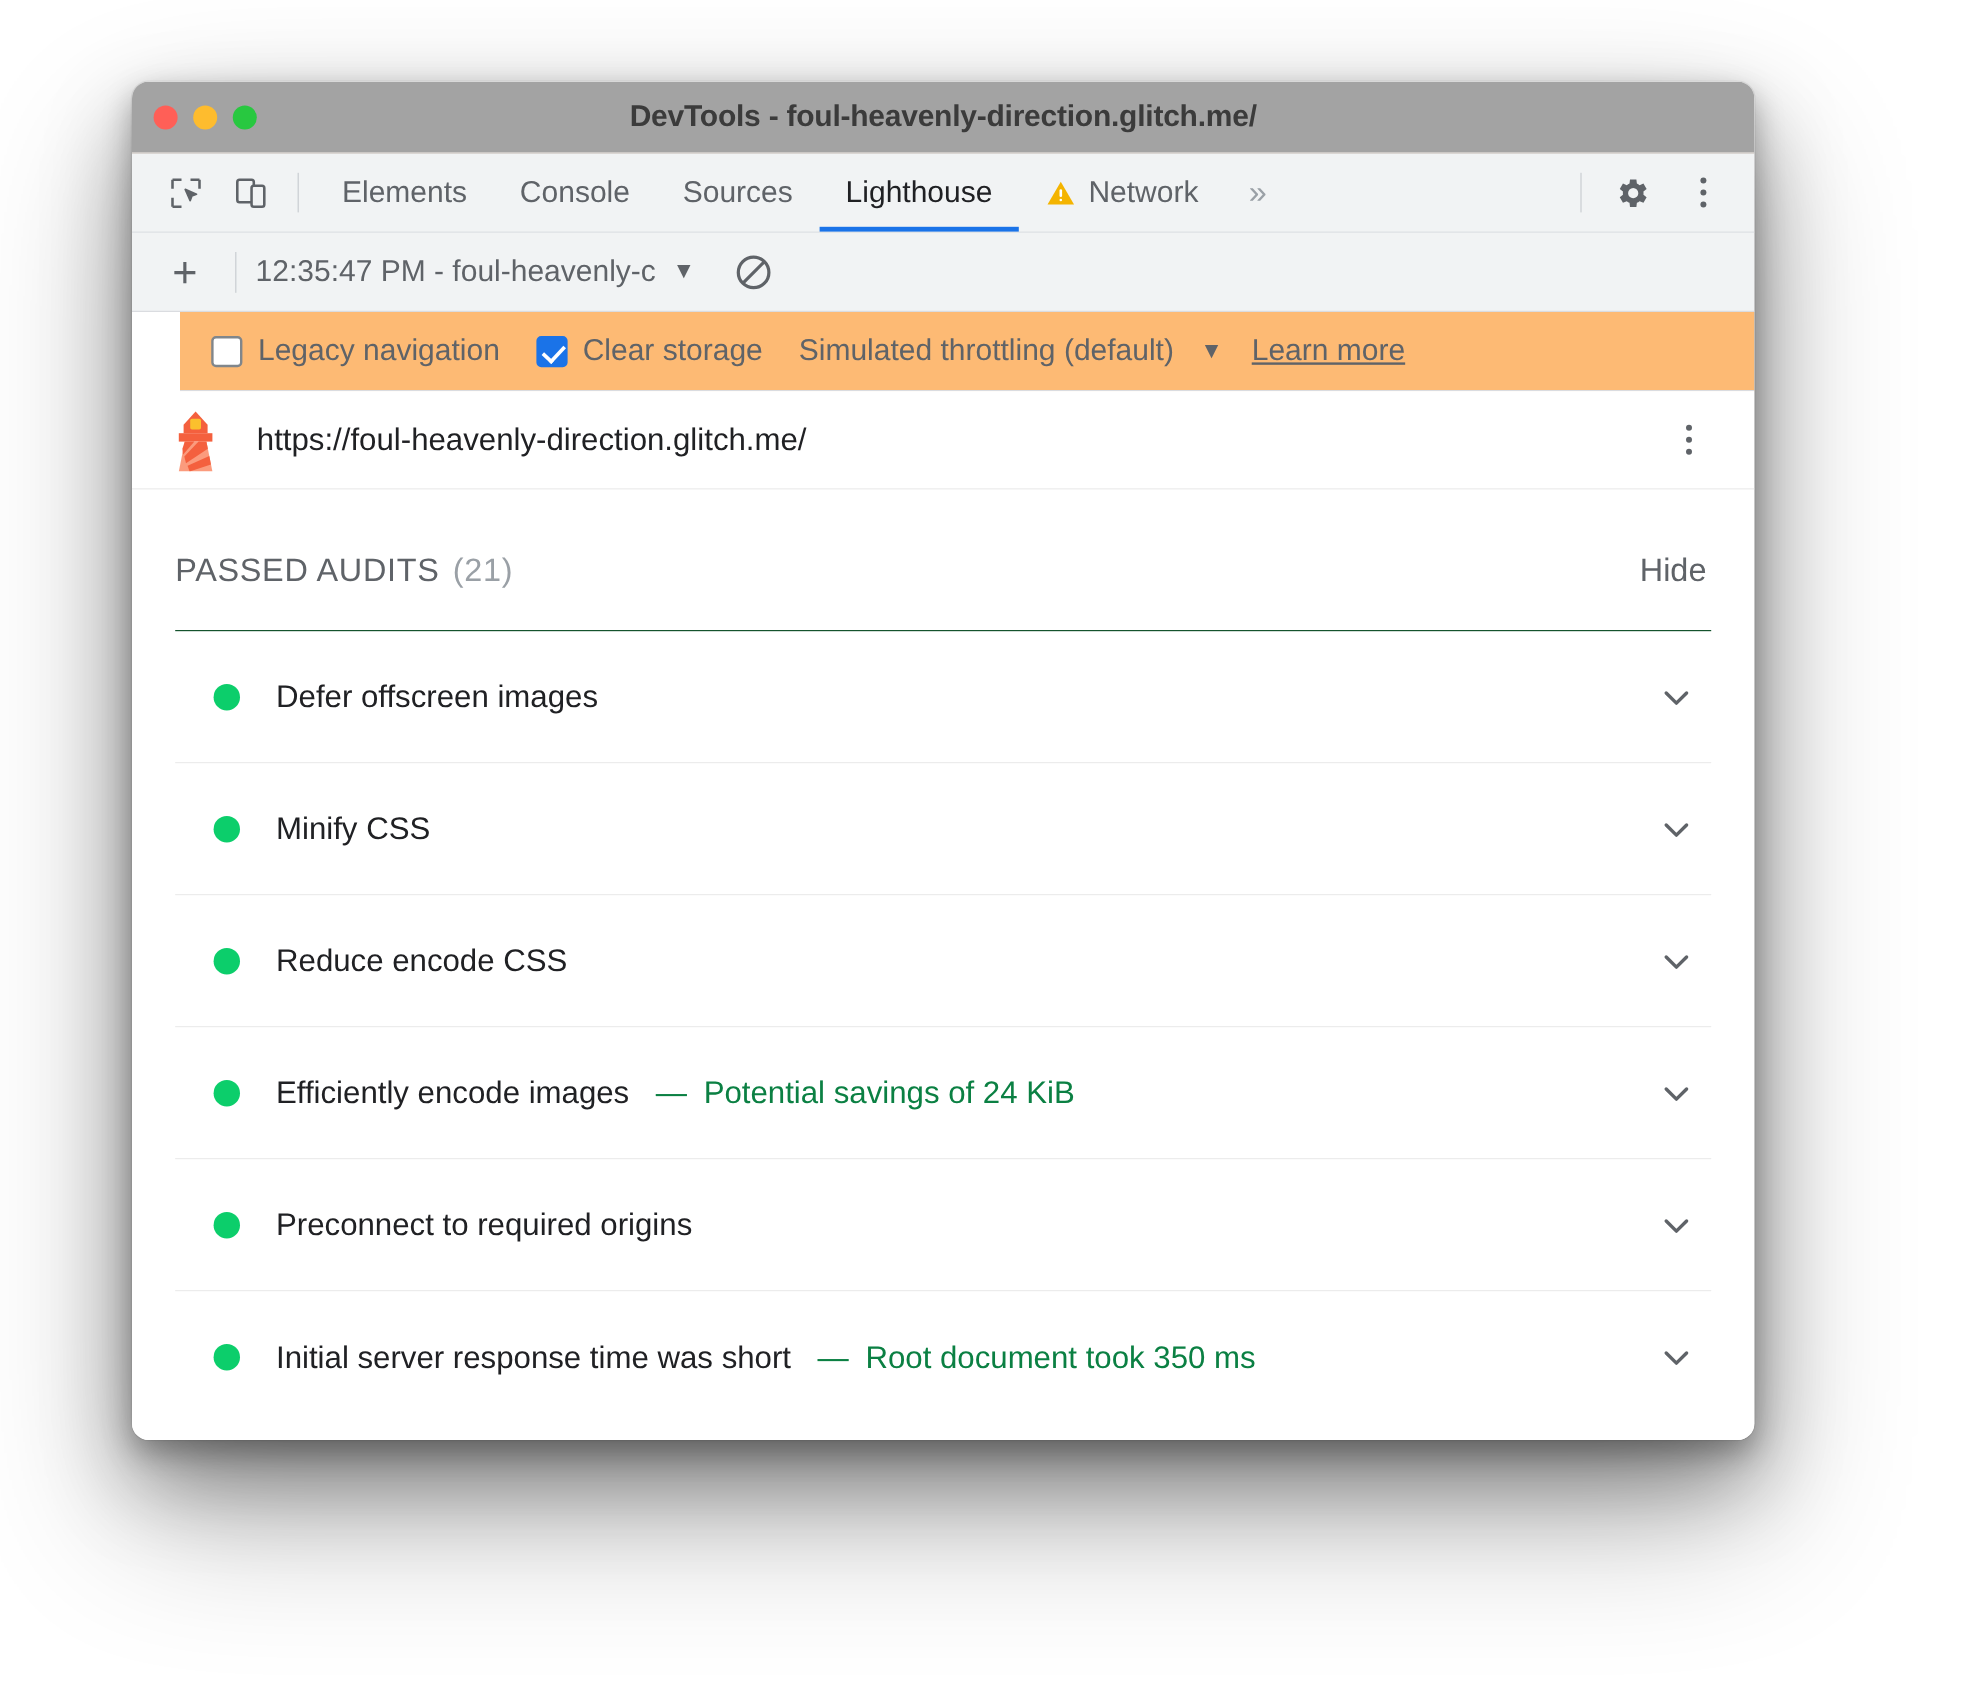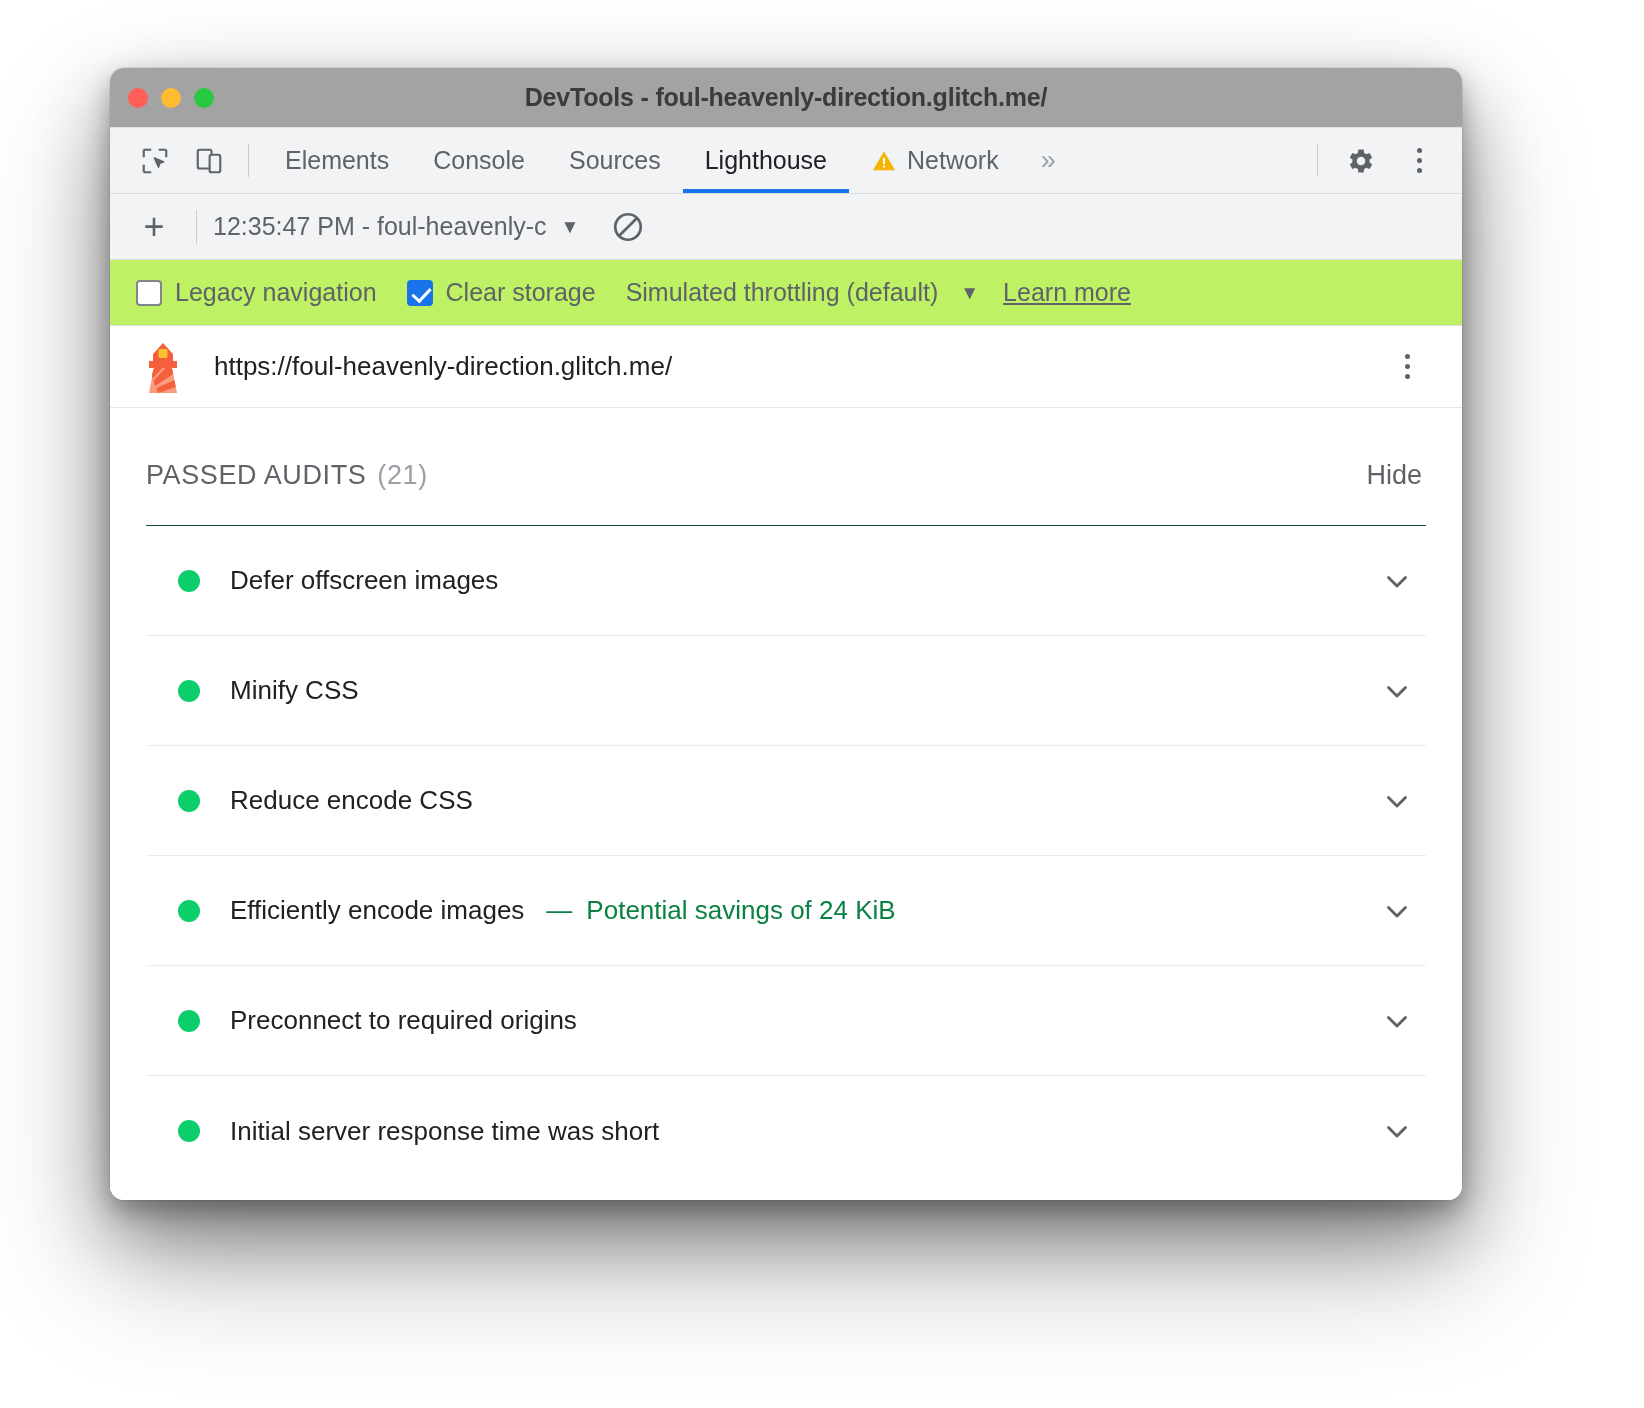--- a/index.html
+++ b/index.html
@@ -153,28 +153,29 @@
   .clear-btn {
     margin-left: 26px;
     width: 46px; height: 46px;
     display: flex; align-items: center; justify-content: center;
   }
 
   
   #optionsbar {
     height: 66px;
     flex: 0 0 66px;
-    background: #bef264;
+    background: #fdba74;
     border-bottom: 1px solid #dadce0;
     display: flex;
     align-items: center;
     padding: 0 26px;
     gap: 0;
     font-size: 25px;
     color: #5f6368;
+    margin-left: 40px;
   }
   .opt {
     display: flex; align-items: center; gap: 13px;
     margin-right: 30px;
     white-space: nowrap;
   }
   .cbox {
     width: 26px; height: 26px;
     border: 2px solid #80868b;
     border-radius: 4px;
@@ -488,20 +489,23 @@
           <span class="chev">
             <svg width="34" height="34" viewBox="0 0 24 24" fill="none" stroke="currentColor" stroke-width="2" stroke-linecap="round" stroke-linejoin="round">
                 <polyline points="6 9.5 12 15.5 18 9.5"></polyline>
               </svg>
           </span>
         </div>
 
         <div class="audit-row">
           <span class="dot"></span>
           <span class="audit-title">Initial server response time was short</span>
+          <span class="audit-detail">
+            <span class="dash">—</span><span>Root document took 350 ms</span>
+          </span>
           <span class="row-spacer"></span>
           <span class="chev">
             <svg width="34" height="34" viewBox="0 0 24 24" fill="none" stroke="currentColor" stroke-width="2" stroke-linecap="round" stroke-linejoin="round">
                 <polyline points="6 9.5 12 15.5 18 9.5"></polyline>
               </svg>
           </span>
         </div>
 
       </div>
     </div>

